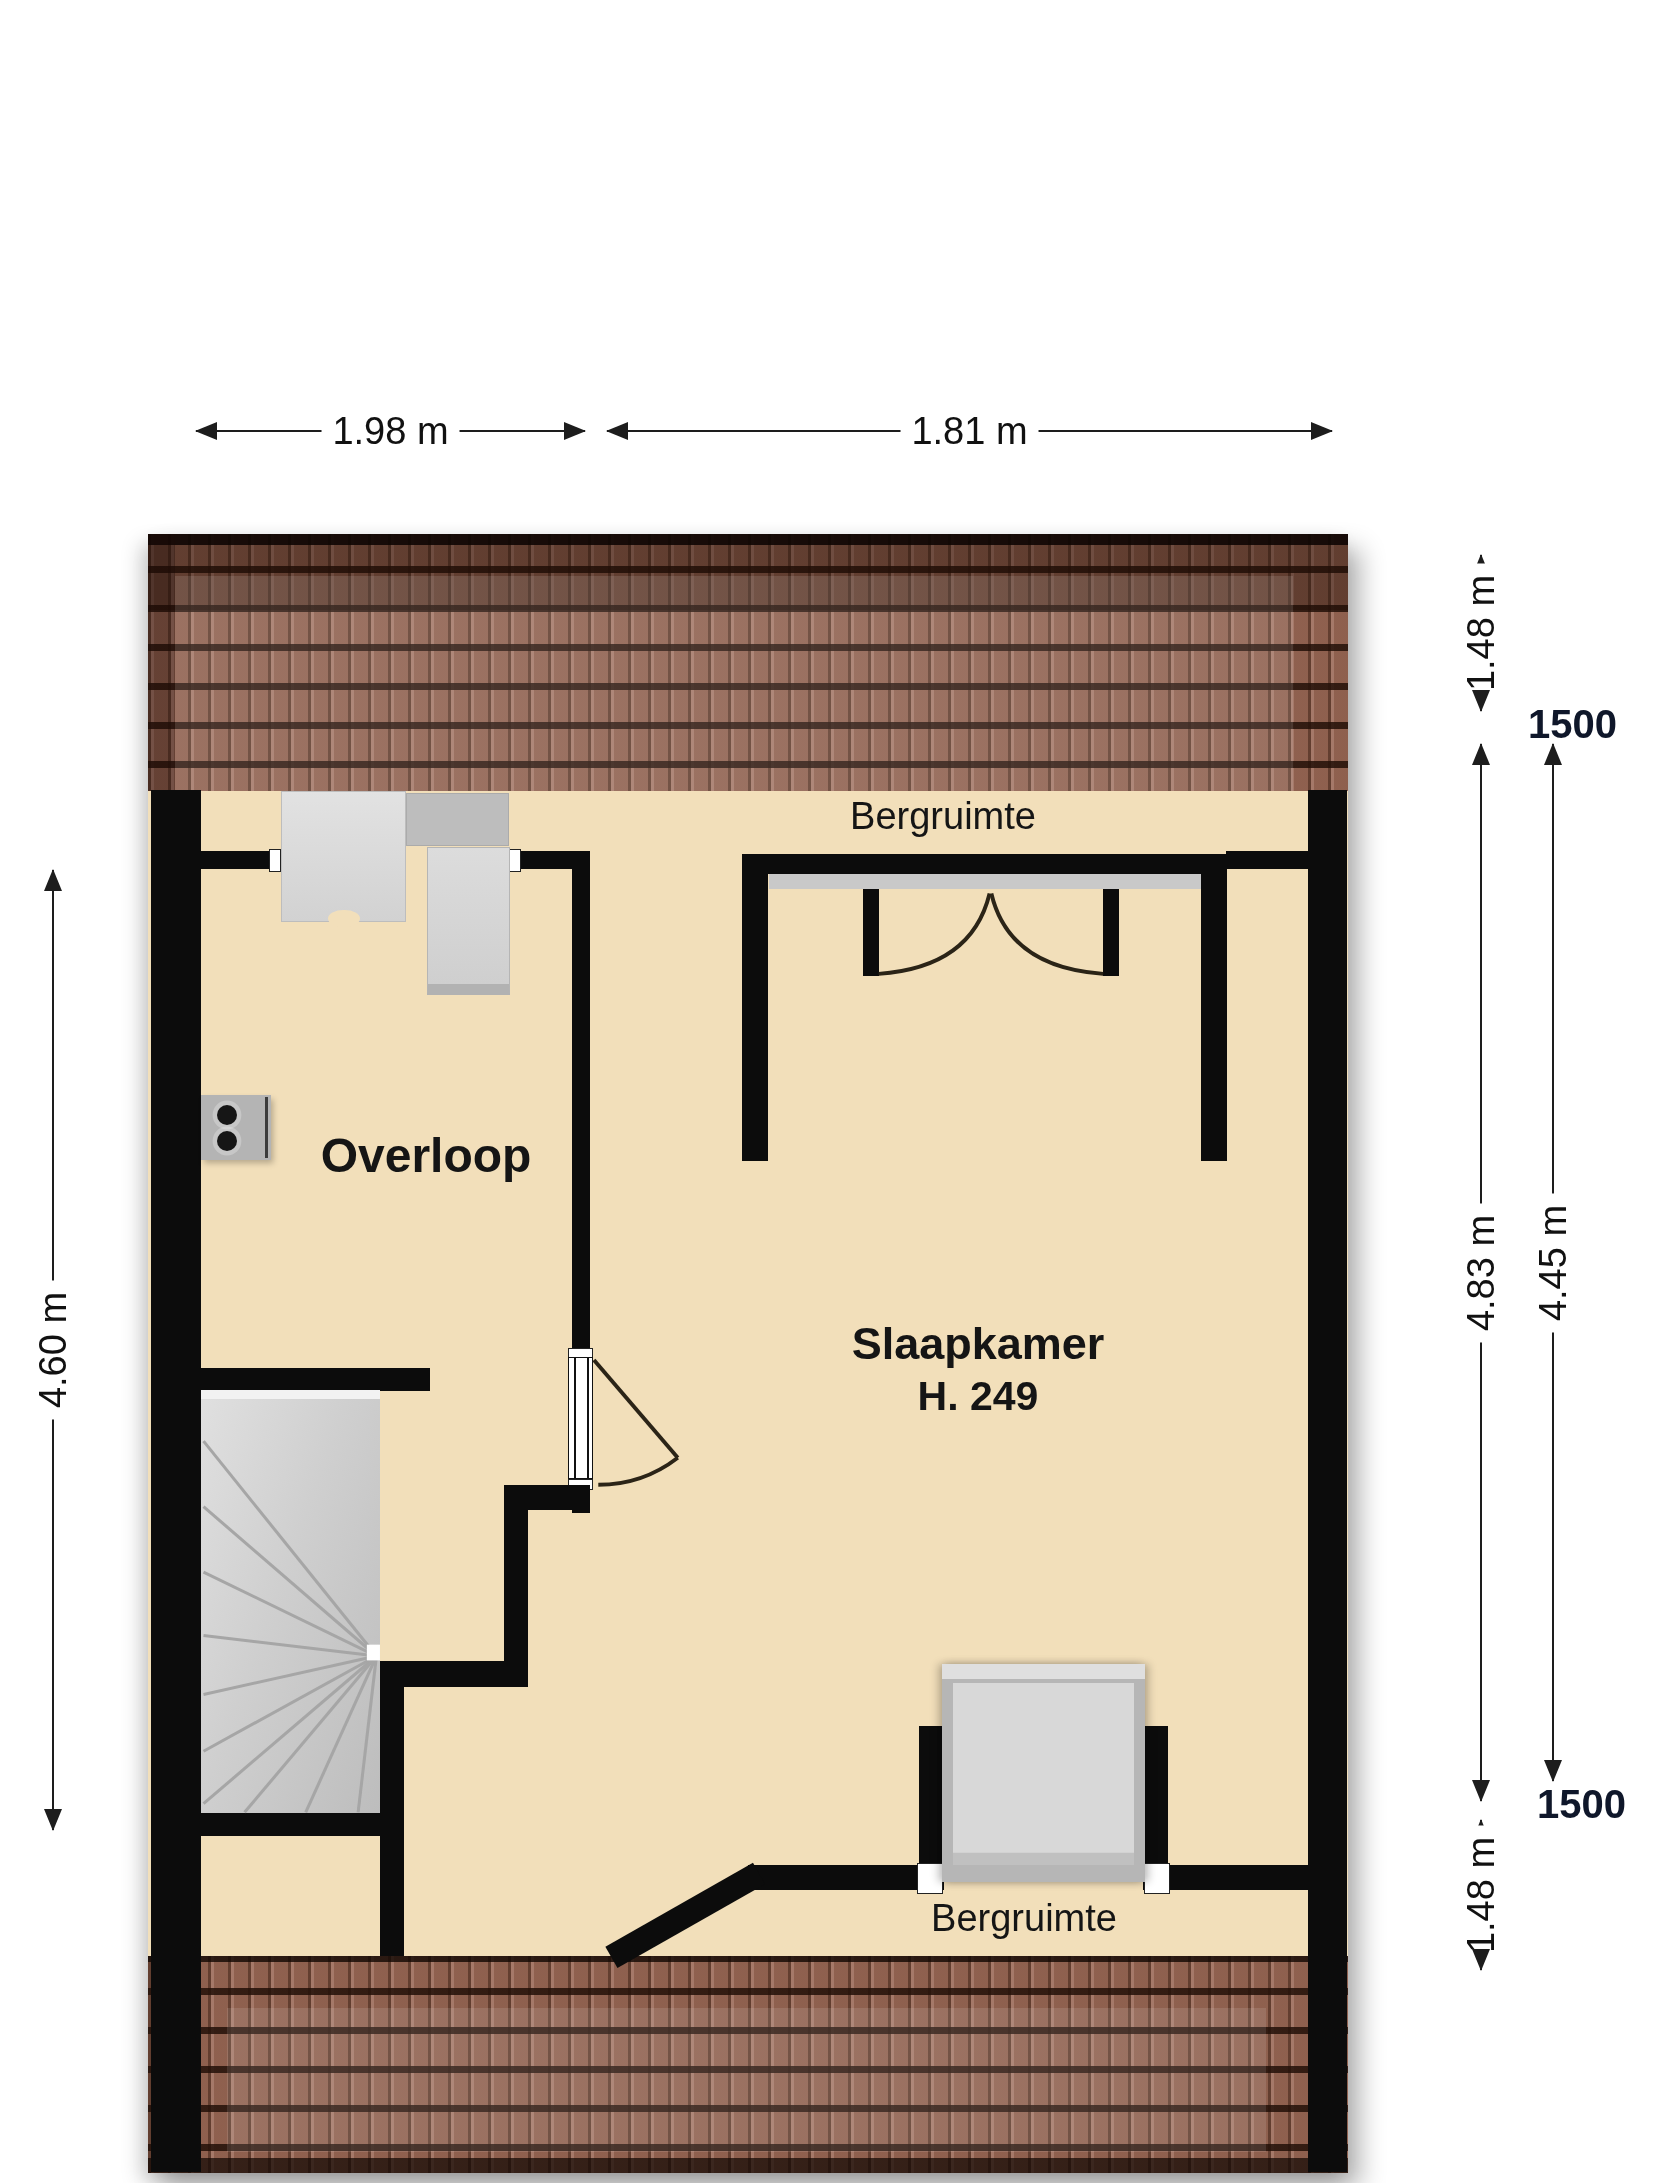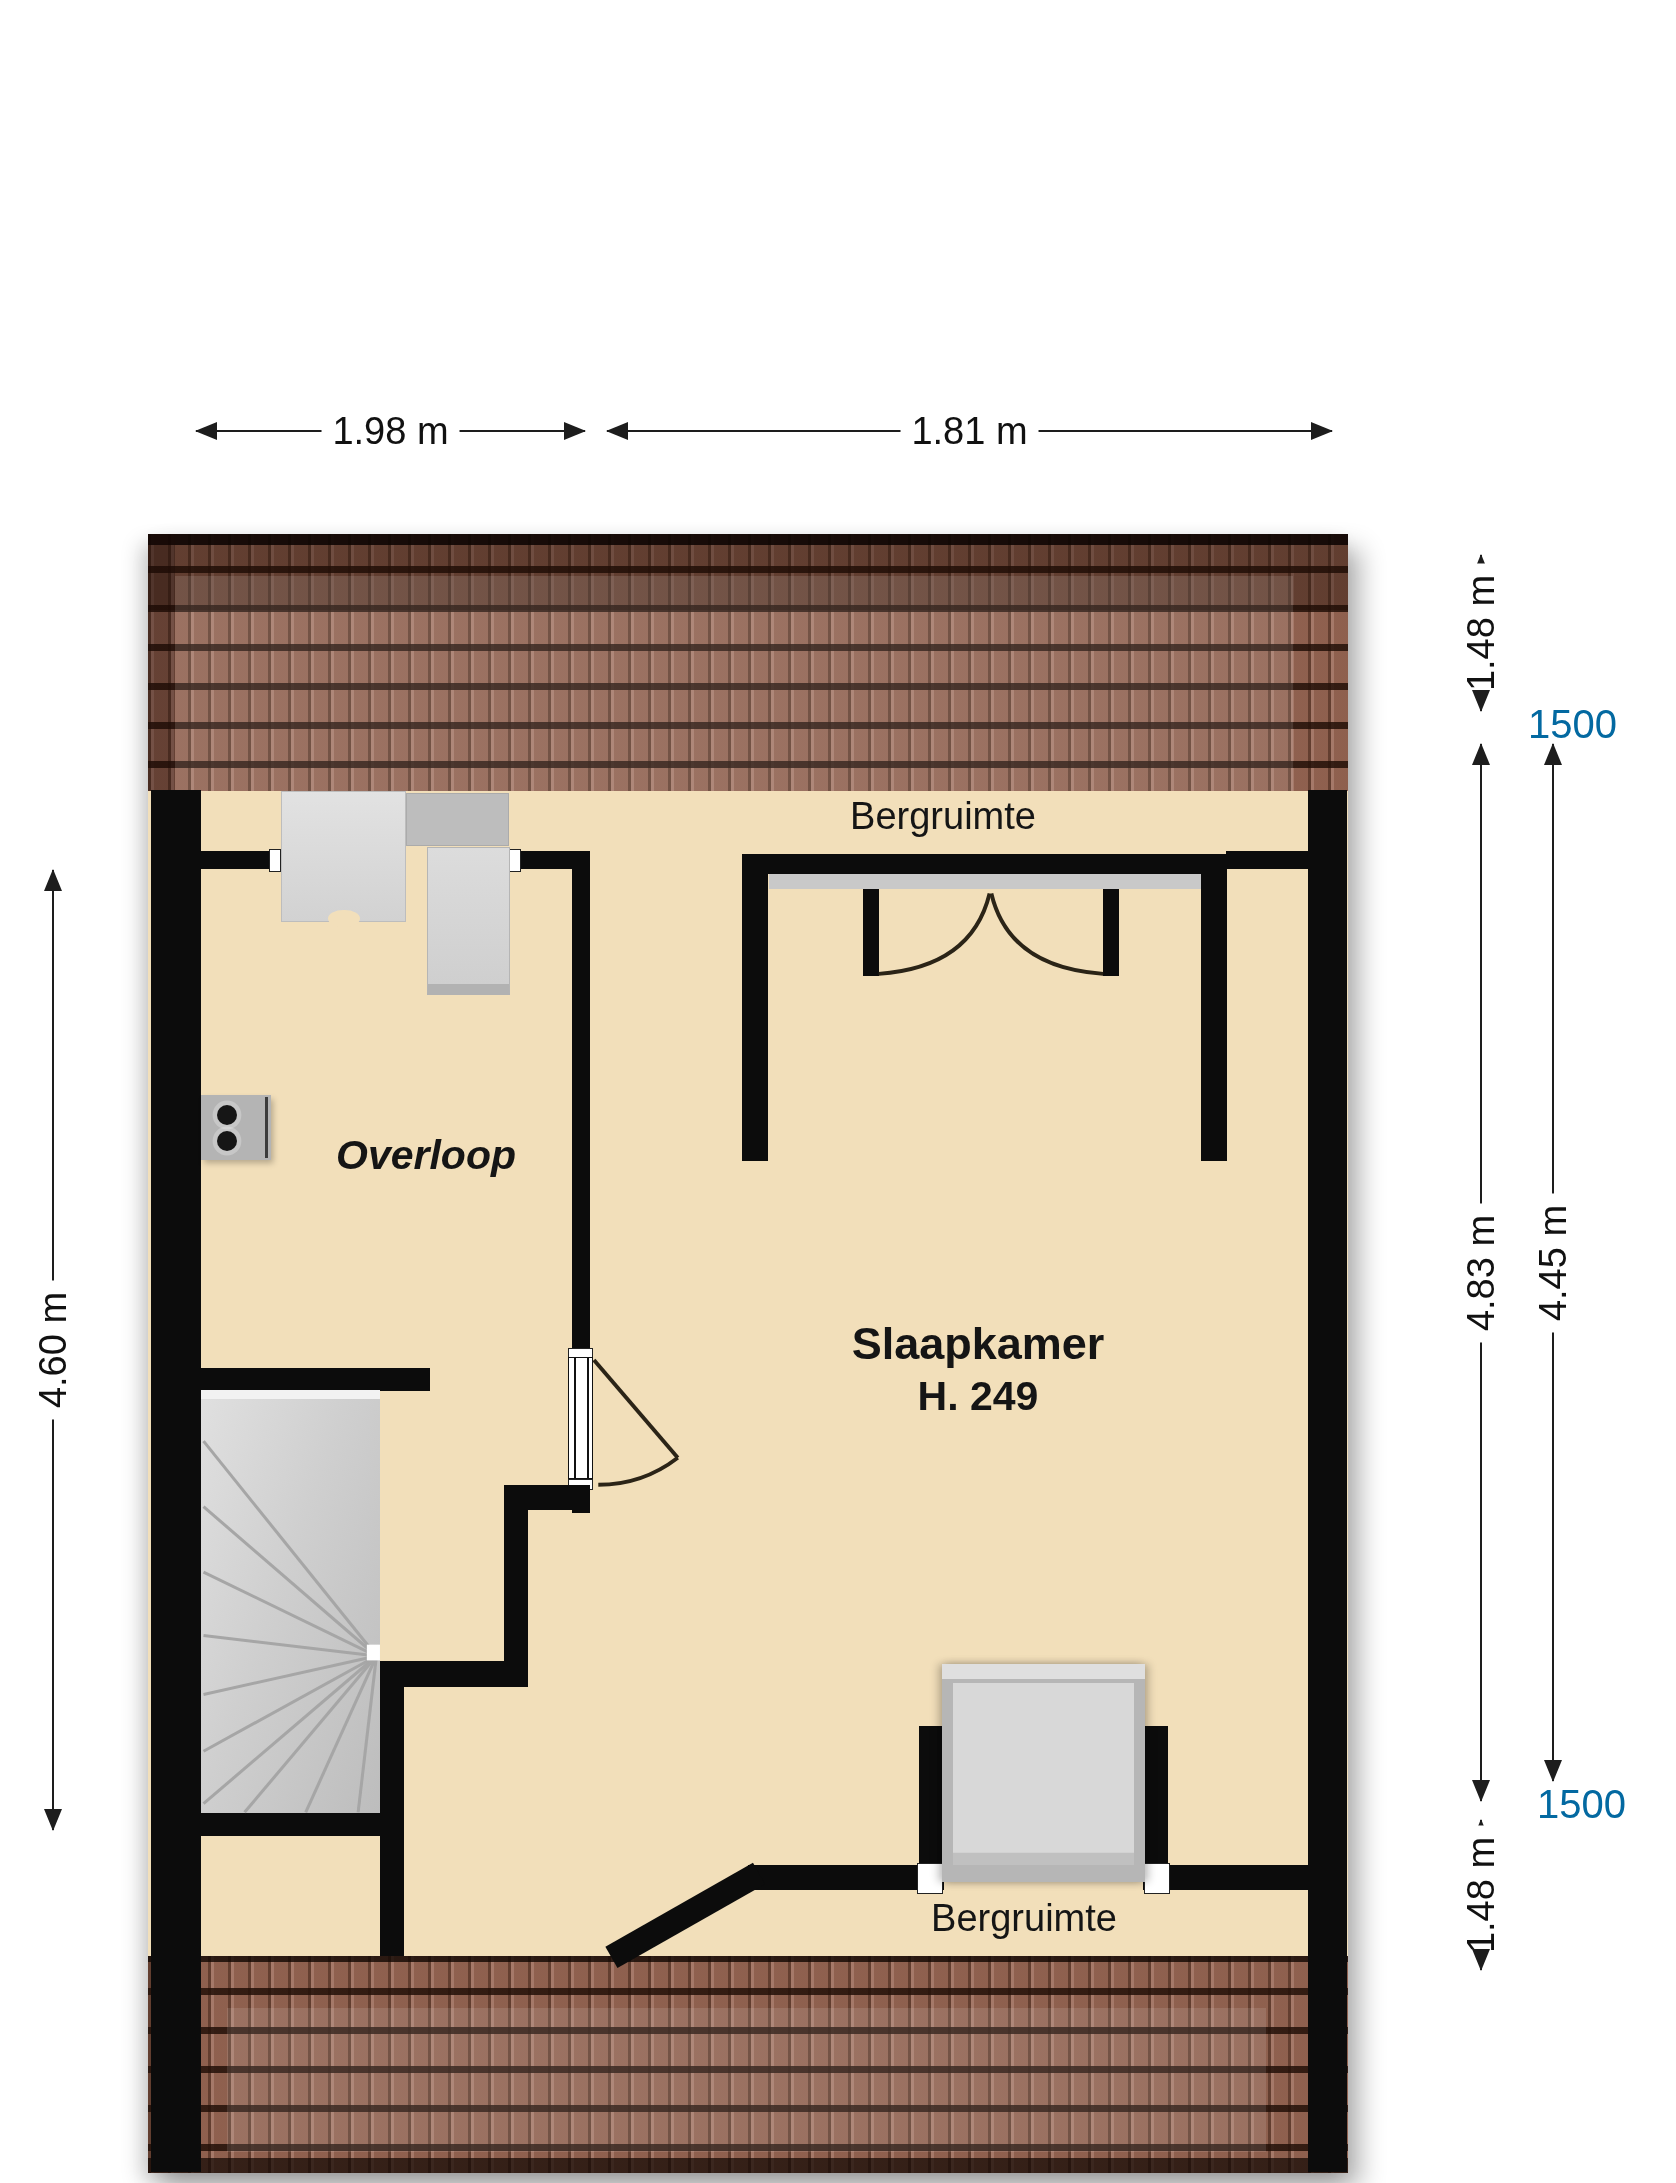--- a/index.html
+++ b/index.html
@@ -72,26 +72,26 @@
   .vdim { position:absolute; width:0; border-left:2.6px solid #1d1d1d; }
   .vdim::before { content:""; position:absolute; top:-0.9px; left:-10.5px;
           border-left:9.2px solid transparent; border-right:9.2px solid transparent;
           border-bottom:22px solid #1d1d1d; }
   .vdim::after { content:""; position:absolute; bottom:-0.9px; left:-10.5px;
           border-left:9.2px solid transparent; border-right:9.2px solid transparent;
           border-top:22px solid #1d1d1d; }
   .vdim .lbl { position:absolute; left:-1.3px; top:50%; transform:translate(-50%,-50%) rotate(-90deg);
           background:#ffffff; padding:0 11.4px; font-size:38px; white-space:nowrap; color:#111; }
 
-  .knee { position:absolute; font-size:40px; font-weight:normal; color:#0369a1; white-space:nowrap; }
+  .knee { position:absolute; font-size:40px; font-weight:bold; color:#0f172a; white-space:nowrap; }
 
   
   .room-label { position:absolute; transform:translate(-50%,-50%); white-space:nowrap; color:#151515; }
   .lbl-bergruimte { font-size:38px; font-weight:500; }
-  .lbl-overloop  { font-size:41px; font-weight:bold;font-style:italic; }
+  .lbl-overloop  { font-size:48px; font-weight:bold; }
   .lbl-slaapkamer{ font-size:45px; font-weight:bold; }
   .lbl-h249      { font-size:41px;  font-weight:bold;text-align:center; }
 
   svg.overlay { position:absolute; left:0; top:0; width:1677px; height:2981px; pointer-events:none; }
 </style>
 </head>
 <body>
 
 <div class="plan">
 

